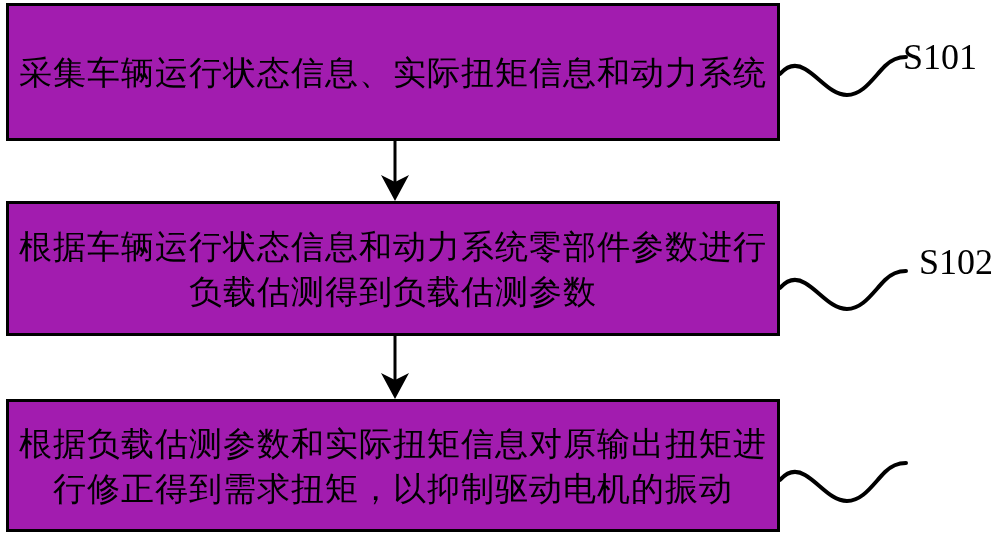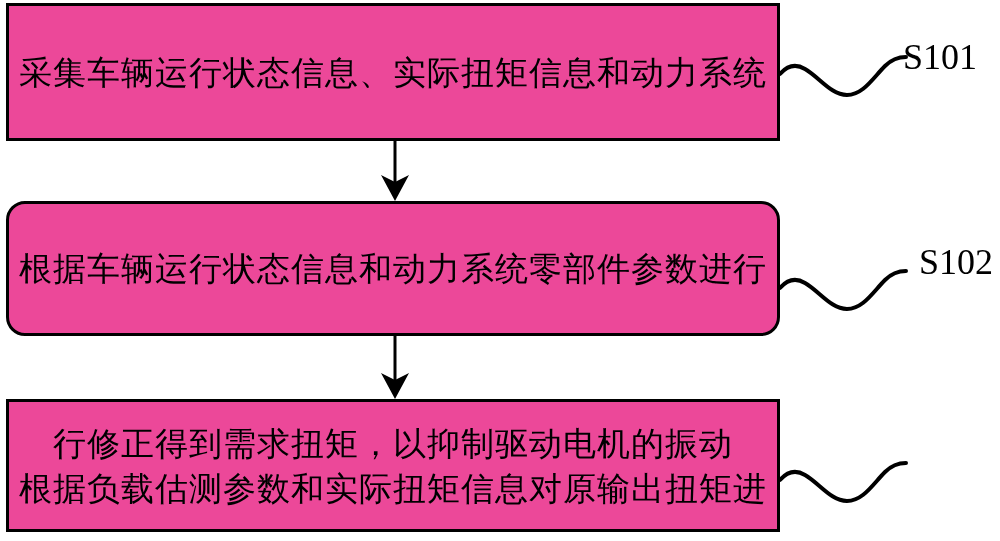--- a/index.html
+++ b/index.html
@@ -14,28 +14,28 @@
     background: #ffffff;
     overflow: hidden;
     font-family: "Liberation Sans", sans-serif;
   }
   .step-box {
     position: absolute;
     left: 6px;
     width: 774px;
     box-sizing: border-box;
     border: 3px solid #000000;
-    background: #ec4899;
+    background: #a21caf;
     display: flex;
     flex-direction: column;
     align-items: center;
     justify-content: center;
   }
   .step-box--1 { top: 3px;   height: 138px; }
-  .step-box--2 { top: 201px; height: 135px; border-radius: 19px; }
+  .step-box--2 { top: 201px; height: 135px; }
   .step-box--3 { top: 399px; height: 133px; }
   .box-line {
     font-family: "DejaVu Serif", serif;
     font-size: 33px;
     line-height: 45px;
     letter-spacing: 1px;
     color: #000000;
     text-align: center;
     white-space: nowrap;
   }
@@ -76,30 +76,31 @@
     <div class="box-line">采集车辆运行状态信息、实际扭矩信息和动力系统</div>
   </div>
 
   <svg class="flow-arrow flow-arrow--1" viewBox="0 0 32 60">
     <line x1="16" y1="0" x2="16" y2="42" stroke="#000000" stroke-width="3"></line>
     <polygon points="16,60 2,34 16,41 30,34" fill="#000000"></polygon>
   </svg>
 
   <div class="step-box step-box--2">
     <div class="box-line">根据车辆运行状态信息和动力系统零部件参数进行</div>
+    <div class="box-line">负载估测得到负载估测参数</div>
   </div>
 
   <svg class="flow-arrow flow-arrow--2" viewBox="0 0 32 63">
     <line x1="16" y1="0" x2="16" y2="45" stroke="#000000" stroke-width="3"></line>
     <polygon points="16,63 2,37 16,44 30,37" fill="#000000"></polygon>
   </svg>
 
   <div class="step-box step-box--3">
+    <div class="box-line">根据负载估测参数和实际扭矩信息对原输出扭矩进</div>
     <div class="box-line">行修正得到需求扭矩，以抑制驱动电机的振动</div>
-    <div class="box-line">根据负载估测参数和实际扭矩信息对原输出扭矩进</div>
   </div>
 
   <svg class="squiggle squiggle--1" viewBox="0 0 130 52">
     <path d="M 1,24 C 8,16 16,13 26,19 C 40,27 52,45 68,45 C 84,45 94,28 106,16 C 112,10 120,7 127,7" fill="none" stroke="#000000" stroke-width="4" stroke-linecap="round"></path>
   </svg>
   <svg class="squiggle squiggle--2" viewBox="0 0 130 52">
     <path d="M 1,24 C 8,16 16,13 26,19 C 40,27 52,45 68,45 C 84,45 94,28 106,16 C 112,10 120,7 127,7" fill="none" stroke="#000000" stroke-width="4" stroke-linecap="round"></path>
   </svg>
   <svg class="squiggle squiggle--3" viewBox="0 0 130 52">
     <path d="M 1,24 C 8,16 16,13 26,19 C 40,27 52,45 68,45 C 84,45 94,28 106,16 C 112,10 120,7 127,7" fill="none" stroke="#000000" stroke-width="4" stroke-linecap="round"></path>

